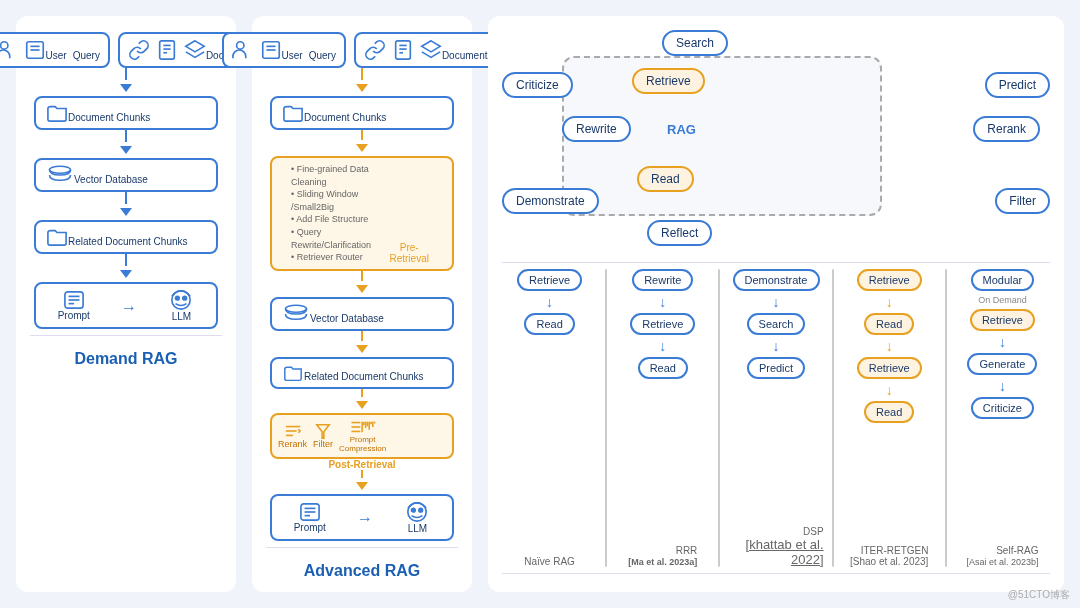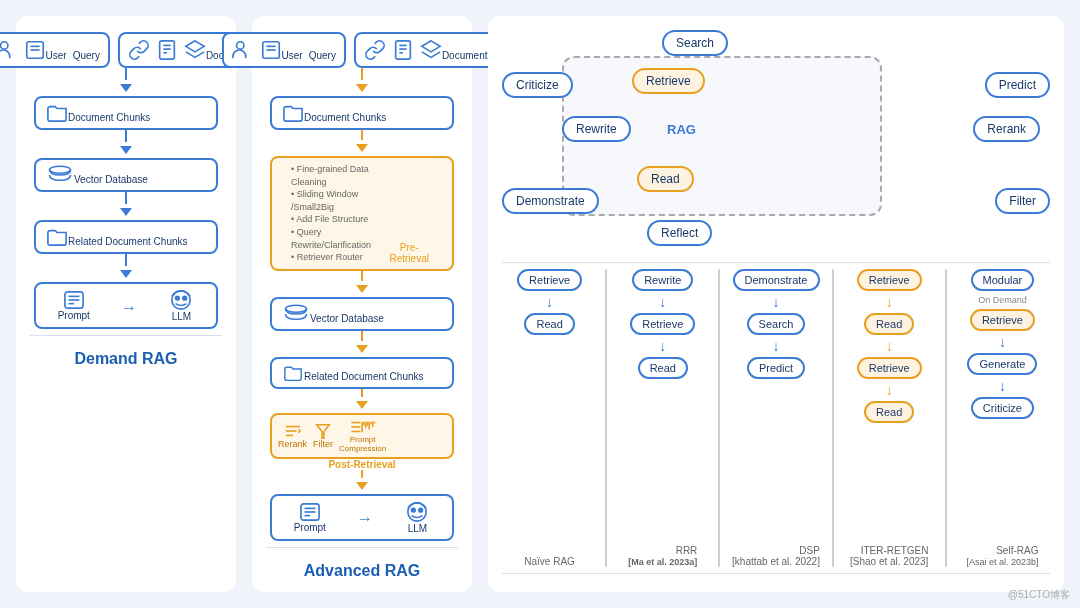--- a/index.html
+++ b/index.html
@@ -596,21 +596,21 @@
 
         <div class="pattern-divider"></div>
 
         <div class="pattern-col">
           <div class="pattern-node"><span>Demonstrate</span></div>
           <div class="pattern-arrow">↓</div>
           <div class="pattern-node"><span>Search</span></div>
           <div class="pattern-arrow">↓</div>
           <div class="pattern-node"><span>Predict</span></div>
           <div style="flex:1;"></div>
-          <div class="pattern-col-title">DSP<br><span style="font-size:10px;">[khattab et al. 2022]</span></div>
+          <div class="pattern-col-title">DSP<br><span style="font-size:13px;text-decoration:underline;">[khattab et al. 2022]</span></div>
         </div>
 
         <div class="pattern-divider"></div>
 
         <div class="pattern-col">
           <div class="pattern-node orange-fill"><span>Retrieve</span></div>
           <div class="pattern-arrow orange">↓</div>
           <div class="pattern-node orange-fill"><span>Read</span></div>
           <div class="pattern-arrow orange">↓</div>
           <div class="pattern-node orange-fill"><span>Retrieve</span></div>

